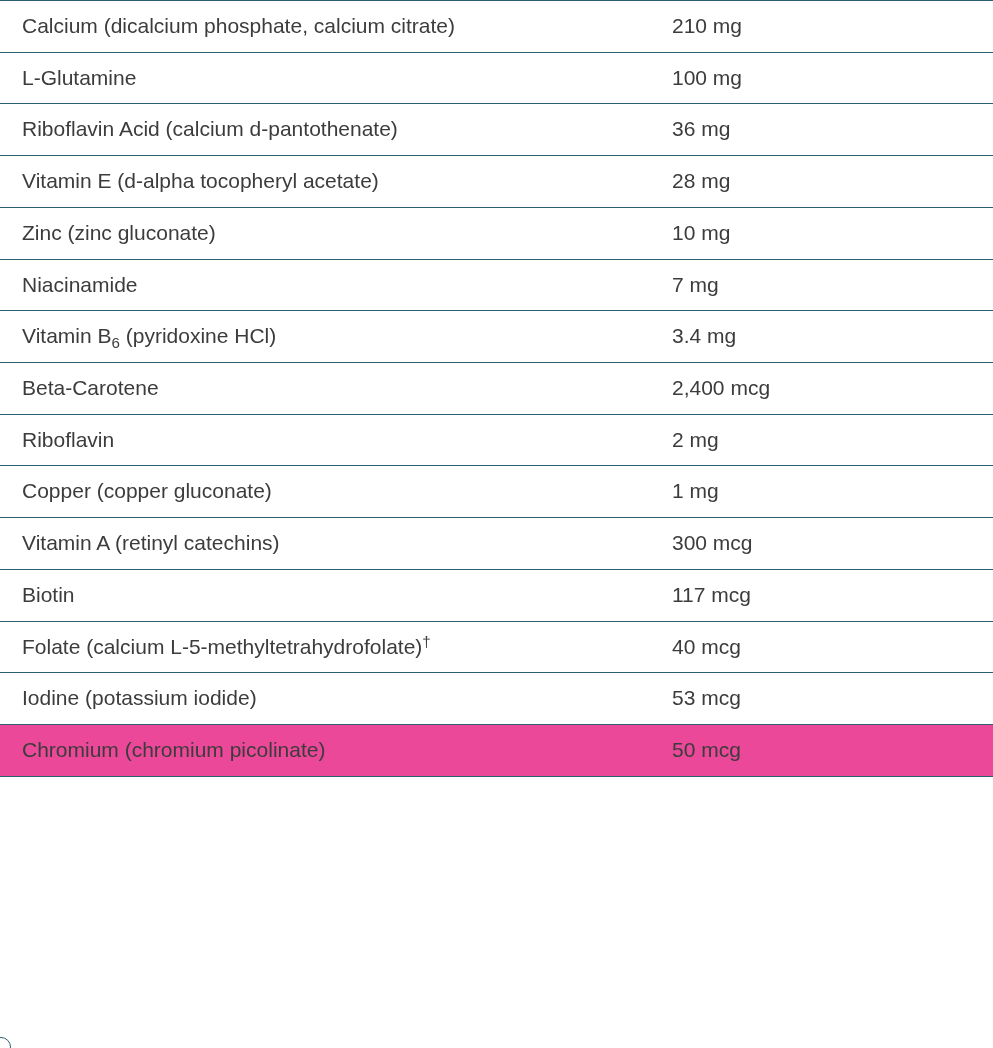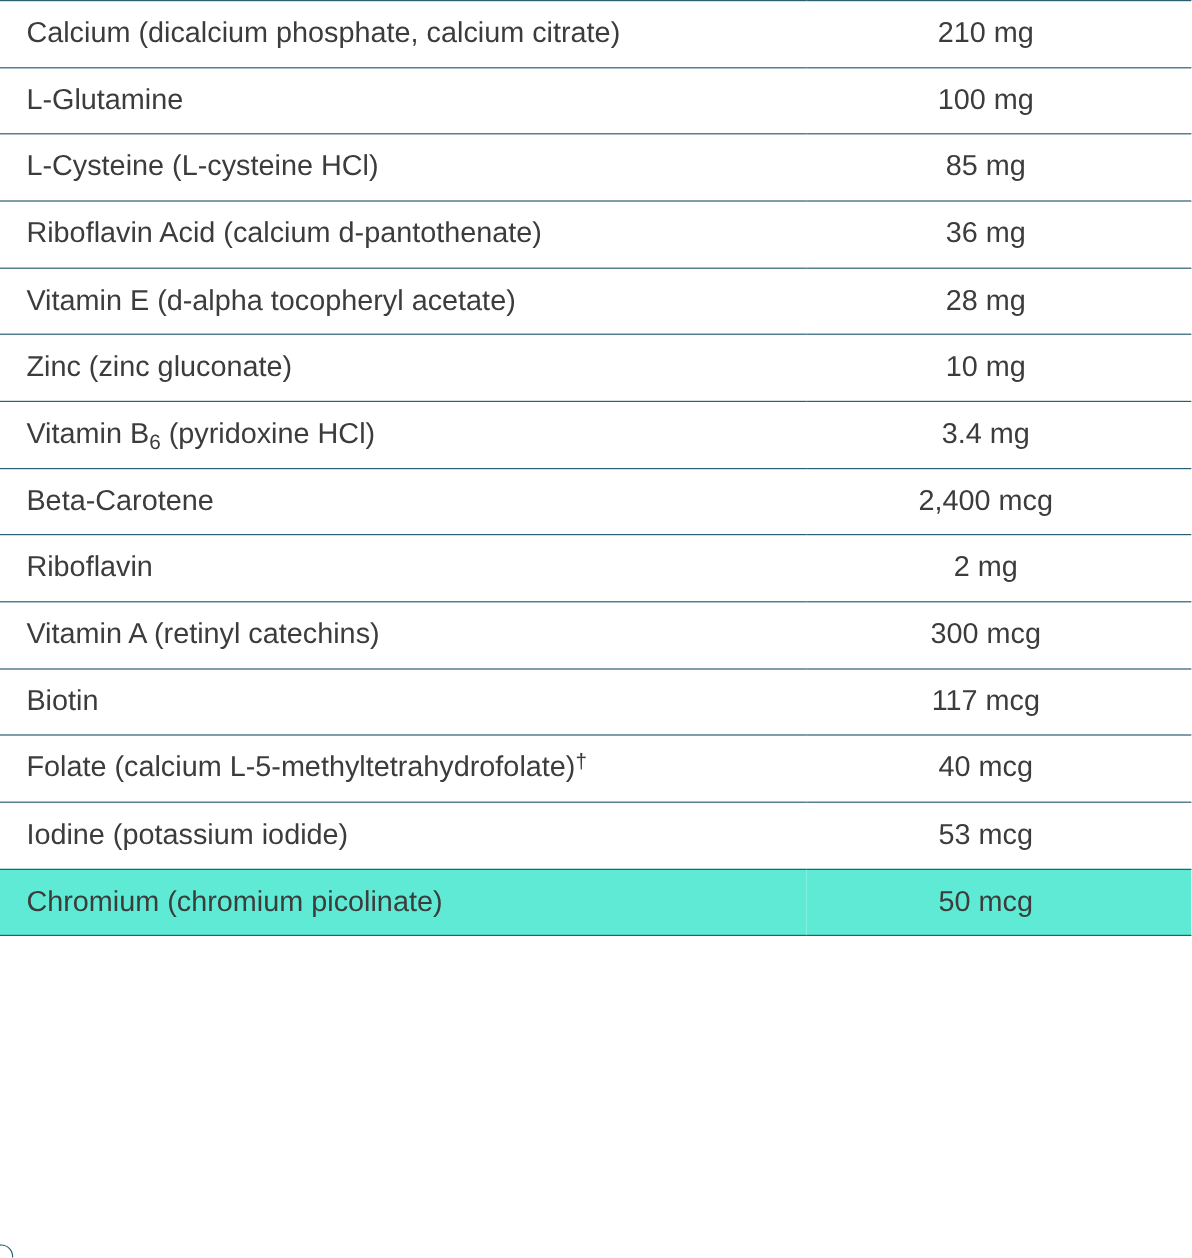--- a/index.html
+++ b/index.html
@@ -20,38 +20,38 @@
     table-layout: fixed;
   }
   .ingredient-table tr {
     border-bottom: 1.5px solid #2c5f73;
   }
   .ingredient-table tr:first-child {
     border-top: 1.5px solid #2c5f73;
   }
   .ingredient-table td {
     padding: 11px 0 12px 0;
-    font-size: 24px;
+    font-size: 21px;
     line-height: 1.32;
     vertical-align: top;
     color: #3c3c3c;
   }
   .cell-name {
     padding-left: 22px !important;
     padding-right: 10px !important;
     text-align: left;
     width: 640px;
   }
   .cell-amount {
     padding-right: 22px !important;
-    text-align: center;
+    text-align: left;
     white-space: nowrap;
   }
   .row-shaded {
-    background: #5eead4;
+    background: #ec4899;
   }
   sub {
     font-size: 0.72em;
     vertical-align: baseline;
     position: relative;
     top: 0.28em;
   }
   sup {
     font-size: 0.72em;
     vertical-align: baseline;
@@ -85,46 +85,50 @@
   <tbody>
     <tr>
       <td class="cell-name">Calcium (dicalcium phosphate, calcium citrate)</td>
       <td class="cell-amount">210 mg</td>
     </tr>
     <tr>
       <td class="cell-name">L-Glutamine</td>
       <td class="cell-amount">100 mg</td>
     </tr>
     <tr>
-      <td class="cell-name">L-Cysteine (L-cysteine HCl)</td>
-      <td class="cell-amount">85 mg</td>
-    </tr>
-    <tr>
       <td class="cell-name">Riboflavin Acid (calcium d-pantothenate)</td>
       <td class="cell-amount">36 mg</td>
     </tr>
     <tr>
       <td class="cell-name">Vitamin E (d-alpha tocopheryl acetate)</td>
       <td class="cell-amount">28 mg</td>
     </tr>
     <tr>
       <td class="cell-name">Zinc (zinc gluconate)</td>
       <td class="cell-amount">10 mg</td>
     </tr>
     <tr>
+      <td class="cell-name">Niacinamide</td>
+      <td class="cell-amount">7 mg</td>
+    </tr>
+    <tr>
       <td class="cell-name"><span>Vitamin B</span><sub>6</sub><span> (pyridoxine HCl)</span></td>
       <td class="cell-amount">3.4 mg</td>
     </tr>
     <tr>
       <td class="cell-name">Beta-Carotene</td>
       <td class="cell-amount">2,400 mcg</td>
     </tr>
     <tr>
       <td class="cell-name">Riboflavin</td>
       <td class="cell-amount">2 mg</td>
+    </tr>
+    <tr>
+      <td class="cell-name">Copper (copper gluconate)</td>
+      <td class="cell-amount">1 mg</td>
     </tr>
     <tr>
       <td class="cell-name">Vitamin A (retinyl catechins)</td>
       <td class="cell-amount">300 mcg</td>
     </tr>
     <tr>
       <td class="cell-name">Biotin</td>
       <td class="cell-amount">117 mcg</td>
     </tr>
     <tr>

